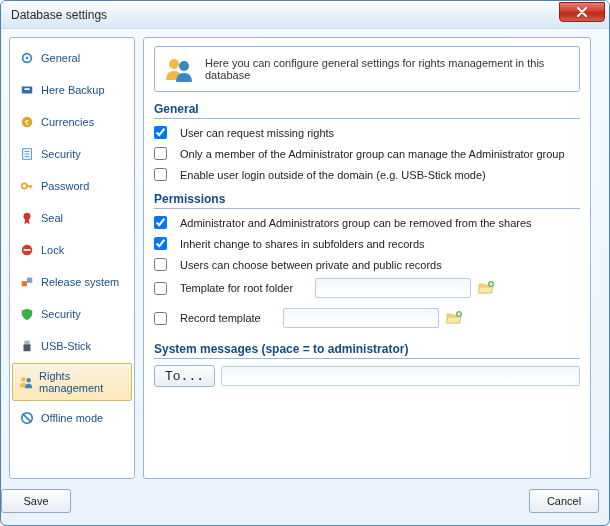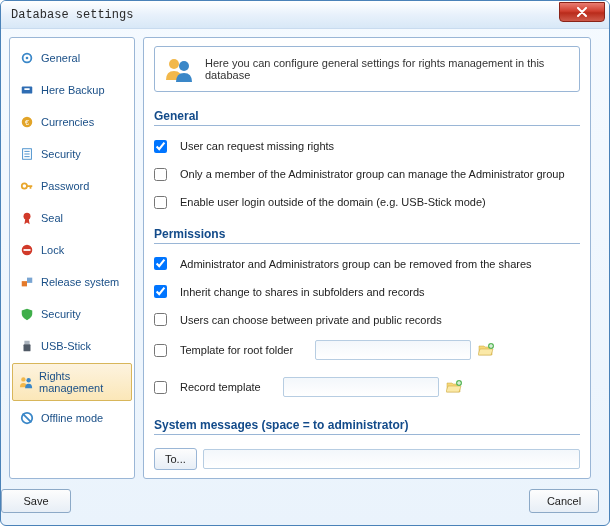--- a/index.html
+++ b/index.html
@@ -25,21 +25,21 @@
   .titlebar {
     height: 28px;
     background: linear-gradient(to bottom, #ffffff 0%, #e8f1fb 50%, #d8e8f7 100%);
     border-bottom: 1px solid #c8dbef;
     display: flex;
     align-items: center;
     padding: 0 0 0 10px;
     color: #2a2a2a;
     font-size: 12px;
   }
-  .titlebar-title { flex: 1; font-family: Liberation Mono, monospace; }
+  .titlebar-title { flex: 1; }
   .close-btn {
     width: 46px;
     height: 20px;
     margin-right: 4px;
     margin-top: -6px;
     background: linear-gradient(to bottom, #e97d72 0%, #d03f2f 45%, #b92b1b 55%, #cf5a4a 100%);
     border: 1px solid #8a2318;
     border-radius: 0 0 4px 4px;
     display: flex;
     align-items: center;
@@ -82,21 +82,20 @@
   .content {
     flex: 1;
     background: #fff;
     border: 1px solid #9ab6d6;
     border-radius: 3px;
     padding: 8px 10px;
     display: flex;
     flex-direction: column;
     gap: 6px;
     overflow: auto;
-    justify-content: space-between;
   }
   .info-box {
     border: 1px solid #9ab6d6;
     border-radius: 3px;
     padding: 6px 8px;
     display: flex;
     align-items: center;
     gap: 10px;
     color: #333;
   }
@@ -142,22 +141,22 @@
     cursor:pointer;
   }
   .to-row { display:flex; align-items:center; gap:6px; }
   .to-btn {
     height: 22px;
     padding: 0 10px;
     background: linear-gradient(to bottom, #fdfdfd, #e7eef6);
     border: 1px solid #9ab6d6;
     border-radius: 3px;
     cursor: pointer;
-    font-family: Liberation Sans, sans-serif;
-    font-size: 11px;
+    font-family: Liberation Mono, monospace;
+    font-size: 13px;
     color: #222;
   }
   .to-row input[type=text] {
     flex:1;
     height: 20px;
     border: 1px solid #b7cde2;
     border-radius: 2px;
     background: linear-gradient(to bottom, #f3f7fb, #fff);
     padding: 0 6px;
     font-family: inherit;

